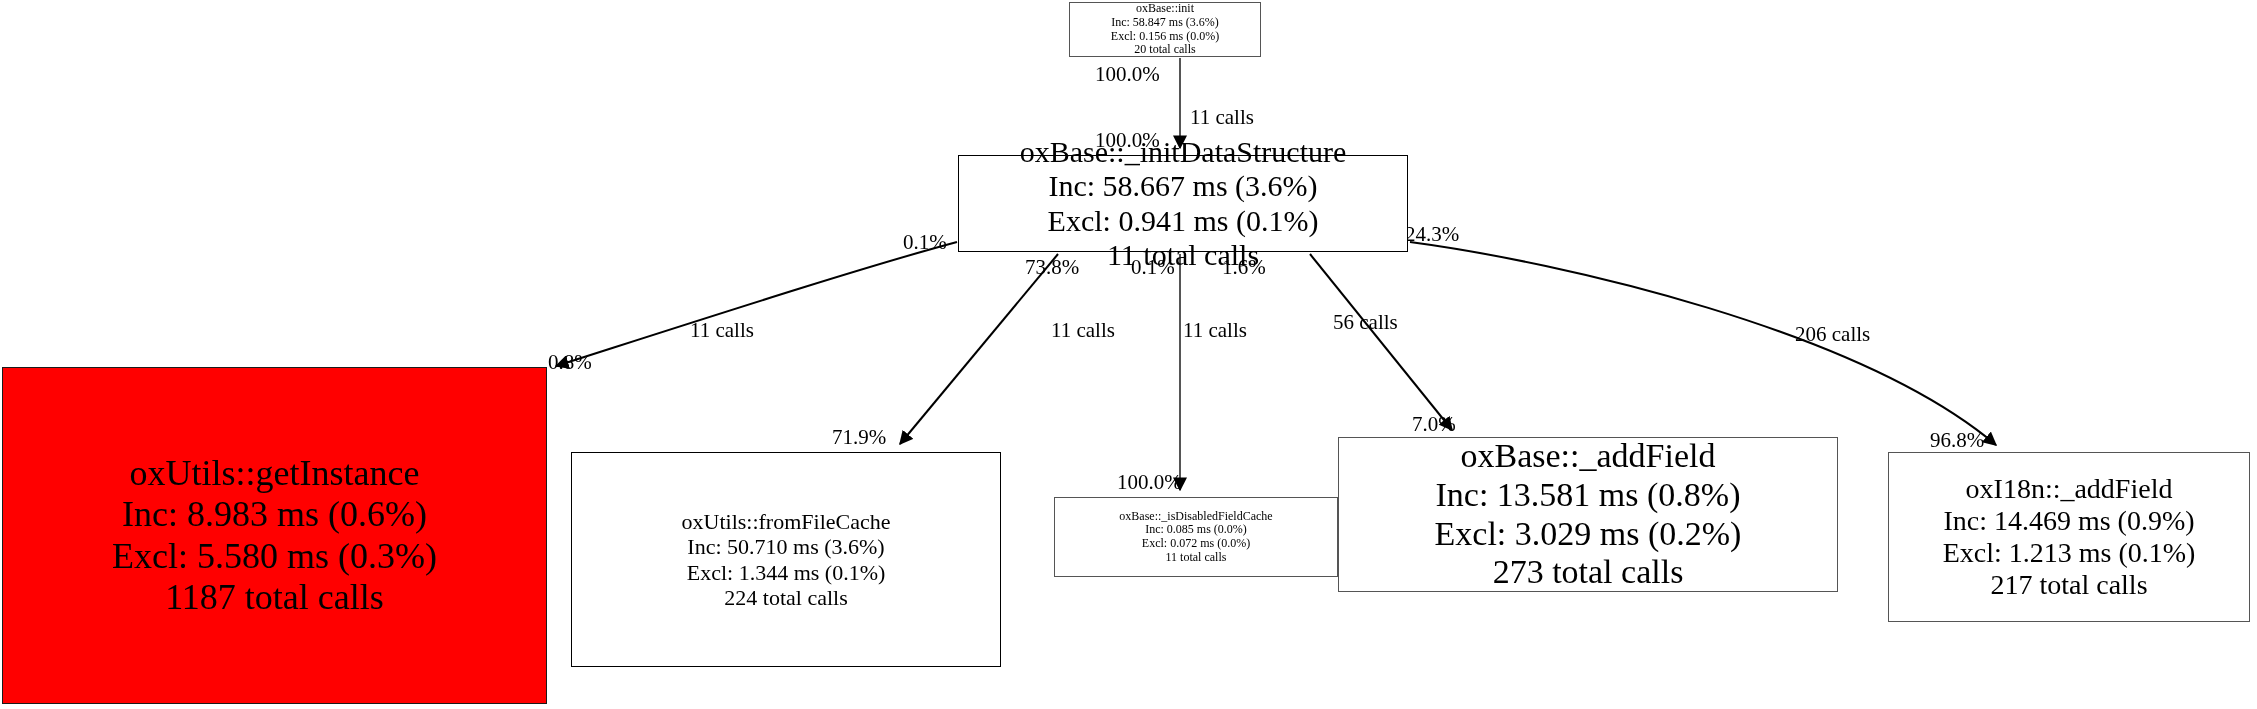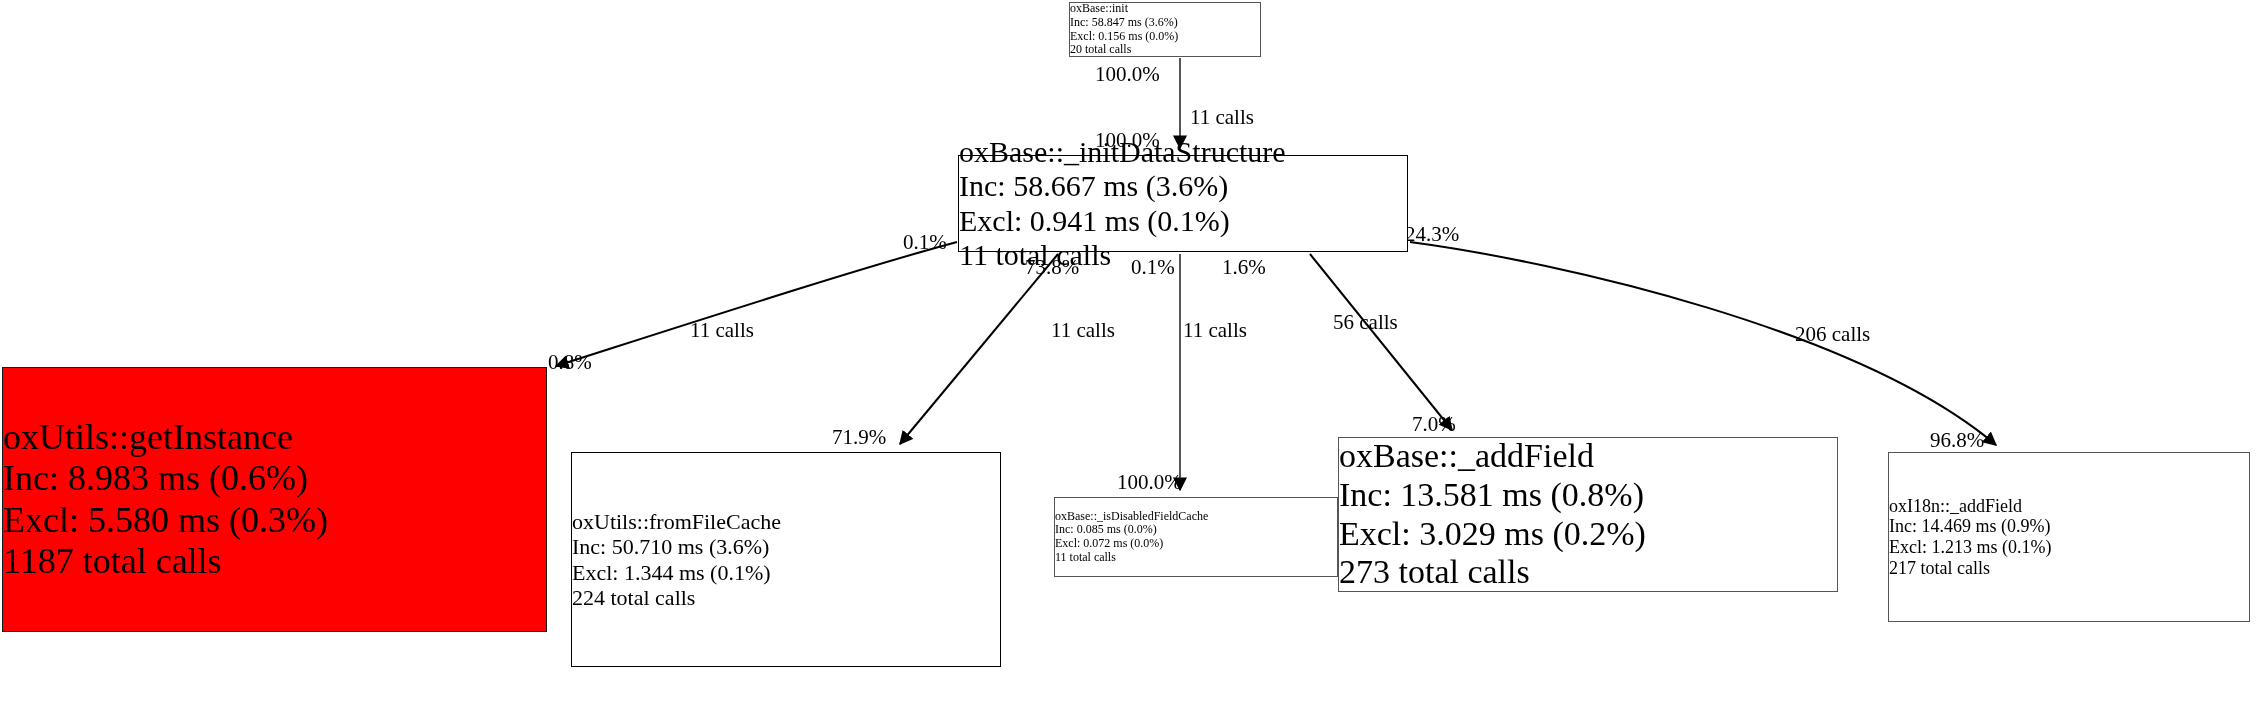--- a/index.html
+++ b/index.html
@@ -23,60 +23,60 @@
     height: 709px;
     pointer-events: none;
   }
   .node {
     position: absolute;
     box-sizing: border-box;
     border: 1px solid #000000;
     background: #ffffff;
     display: flex;
     flex-direction: column;
-    align-items: flex-start;
+    align-items: center;
     justify-content: center;
     text-align: center;
     color: #000000;
     line-height: 1.14;
     white-space: nowrap;
   }
   .node .nline { display: block; }
   .node.hot { background: #ff0000; border-color: #1a1a1a; }
   .node.grayborder { border-color: #555555; }
 
   
   #node-init {
     left: 1069px; top: 2px; width: 192px; height: 55px;
     font-size: 12px;
   }
   #node-initdatastructure {
     left: 958px; top: 155px; width: 450px; height: 97px;
     font-size: 30px;
   }
   #node-getinstance {
-    left: 2px; top: 367px; width: 545px; height: 265px;
+    left: 2px; top: 367px; width: 545px; height: 337px;
     font-size: 36px;
   }
   #node-fromfilecache {
     left: 571px; top: 452px; width: 430px; height: 215px;
     font-size: 22px;
   }
   #node-isdisabledfieldcache {
     left: 1034px; top: 497px; width: 284px; height: 80px;
     font-size: 12px;
     margin-left: 20px;
   }
   #node-baseaddfield {
     left: 1338px; top: 437px; width: 500px; height: 155px;
     font-size: 34px;
   }
   #node-i18naddfield {
     left: 1888px; top: 452px; width: 362px; height: 170px;
-    font-size: 18px;
+    font-size: 28px;
   }
 
   .edge-label {
     position: absolute;
     color: #000000;
     white-space: nowrap;
     font-family: "Liberation Serif", "DejaVu Serif", serif;
   }
   .lbl-md { font-size: 21px; }
 </style>

